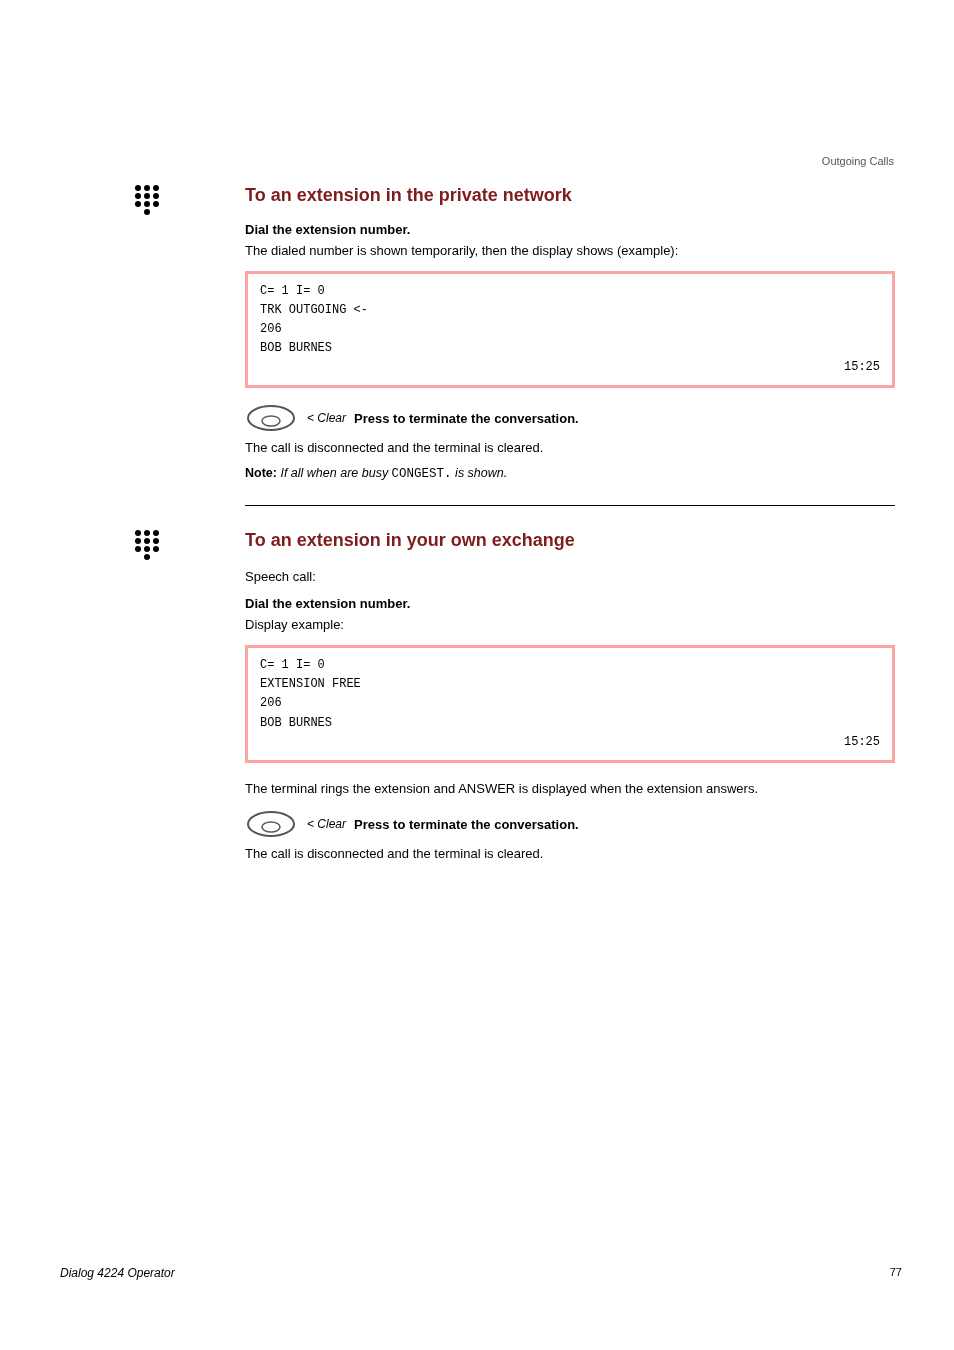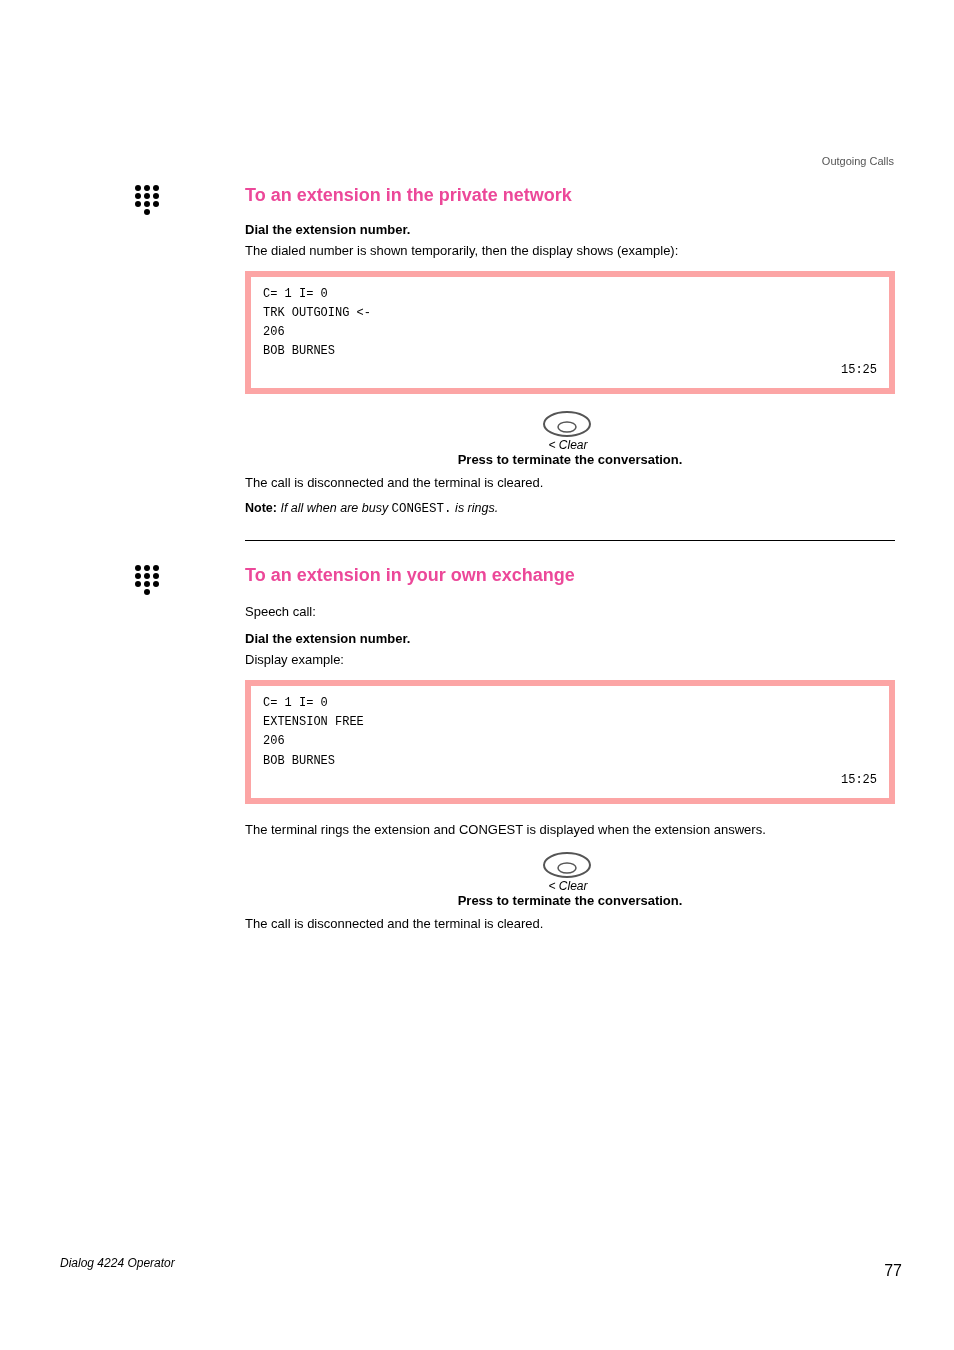--- a/index.html
+++ b/index.html
@@ -27,38 +27,38 @@
       top: 185px;
       left: 245px;
       width: 650px;
     }
 
     
     .section-title {
       font-size: 18px;
       font-weight: bold;
       margin-bottom: 16px;
-      color: #ec4899;
+      color: #7f1d1d;
     }
 
     .step-label {
       font-weight: bold;
       font-size: 13px;
       margin-bottom: 4px;
     }
 
     .step-desc {
       font-size: 13px;
       margin-bottom: 10px;
       line-height: 1.5;
     }
 
     .display-box {
       background: #fff;
-      border: 6px solid #fca5a5;
+      border: 3px solid #fca5a5;
       padding: 8px 12px;
       font-family: 'Courier New', Courier, monospace;
       font-size: 12px;
       margin-bottom: 16px;
       line-height: 1.6;
     }
 
     .display-box .time-line {
       text-align: right;
     }
@@ -135,29 +135,27 @@
       display: flex;
       justify-content: space-between;
       font-size: 12px;
     }
 
     .footer-left {
       font-style: italic;
     }
 
     .footer-right {
-      font-size: 16px;
-      margin-top: 6px;
+      font-size: 11px;
     }
 
     .combined-button-row {
       display: flex;
       align-items: center;
       margin-bottom: 6px;
-      flex-direction: column;
     }
 
     .icon-wrap {
       display: flex;
       align-items: center;
       margin-right: 6px;
       position: relative;
     }
 
   </style>
@@ -211,21 +209,21 @@
       <div>
         <span class="step-label">Press to terminate the conversation.</span>
       </div>
     </div>
     <p class="step-desc" style="margin-left: 0; margin-bottom: 8px;">The call is disconnected and the terminal is cleared.</p>
 
     <p class="note-text">
       <span class="note-bold">Note:</span>
       <span class="note-italic"> If all when are busy </span>
       <span class="note-code">CONGEST.</span>
-      <span class="note-italic"> is rings.</span>
+      <span class="note-italic"> is shown.</span>
     </p>
   </div>
 
   <hr class="divider">
 
   <div class="section-wrapper">
 
     <div class="dots-group">
       <div class="dots-grid">
         <div class="d"></div>
@@ -250,21 +248,21 @@
     <p class="step-desc" style="margin-top: 3px;">Display example:</p>
 
     <div class="display-box">
       <div>C= 1  I= 0</div>
       <div>EXTENSION FREE</div>
       <div>         206</div>
       <div>     BOB BURNES</div>
       <div class="time-line">15:25</div>
     </div>
 
-    <p class="step-desc" style="margin-bottom: 12px;">The terminal rings the extension and CONGEST is displayed when the extension answers.</p>
+    <p class="step-desc" style="margin-bottom: 12px;">The terminal rings the extension and ANSWER is displayed when the extension answers.</p>
 
     <div class="combined-button-row">
       <div class="icon-wrap">
         <svg width="52" height="28" viewBox="0 0 52 28">
           <ellipse cx="26" cy="14" rx="23" ry="12" fill="white" stroke="#555" stroke-width="2"></ellipse>
           <ellipse cx="26" cy="17" rx="9" ry="5" fill="white" stroke="#555" stroke-width="1.5"></ellipse>
         </svg>
       </div>
       <span class="button-label-inline">&lt; Clear</span>
       <div>

